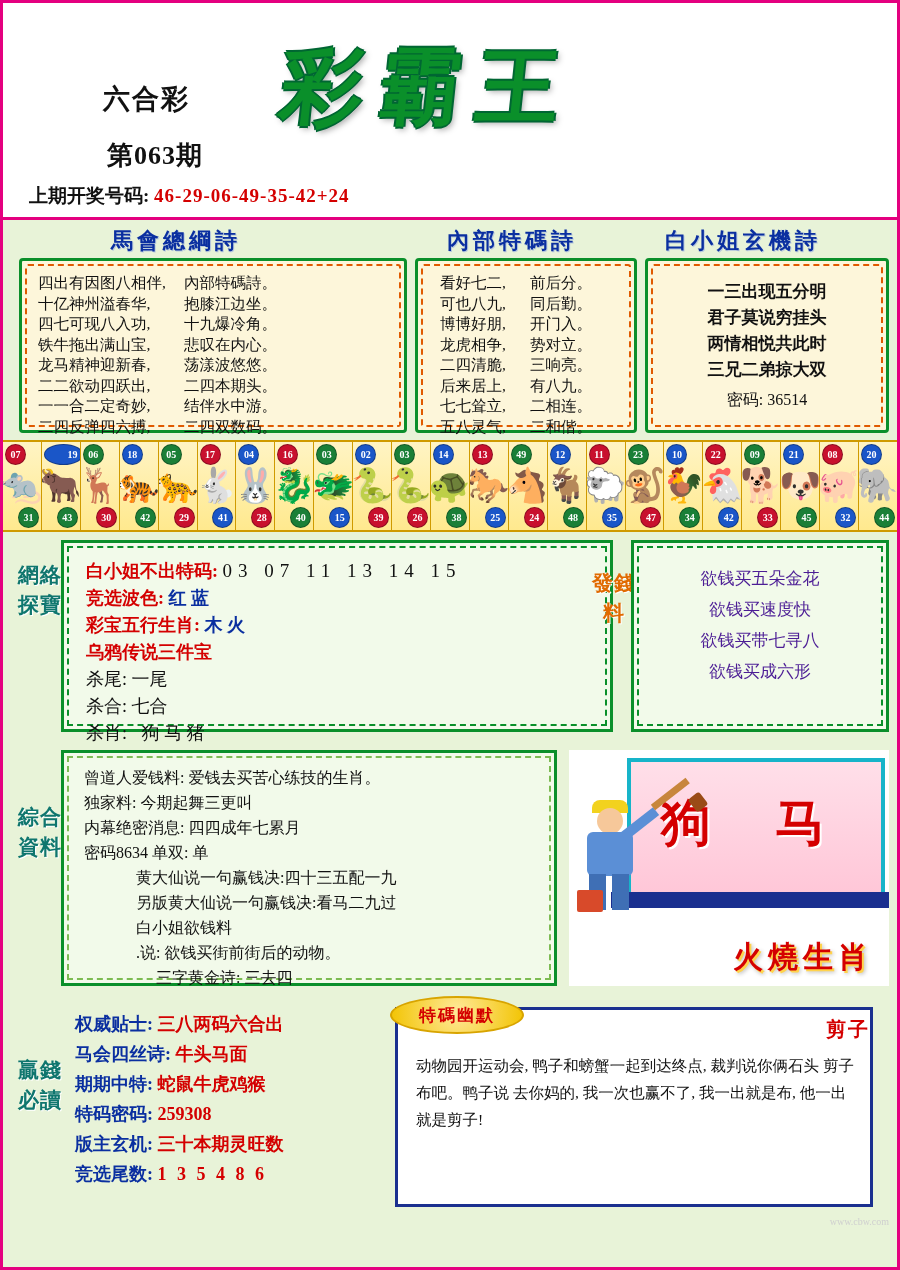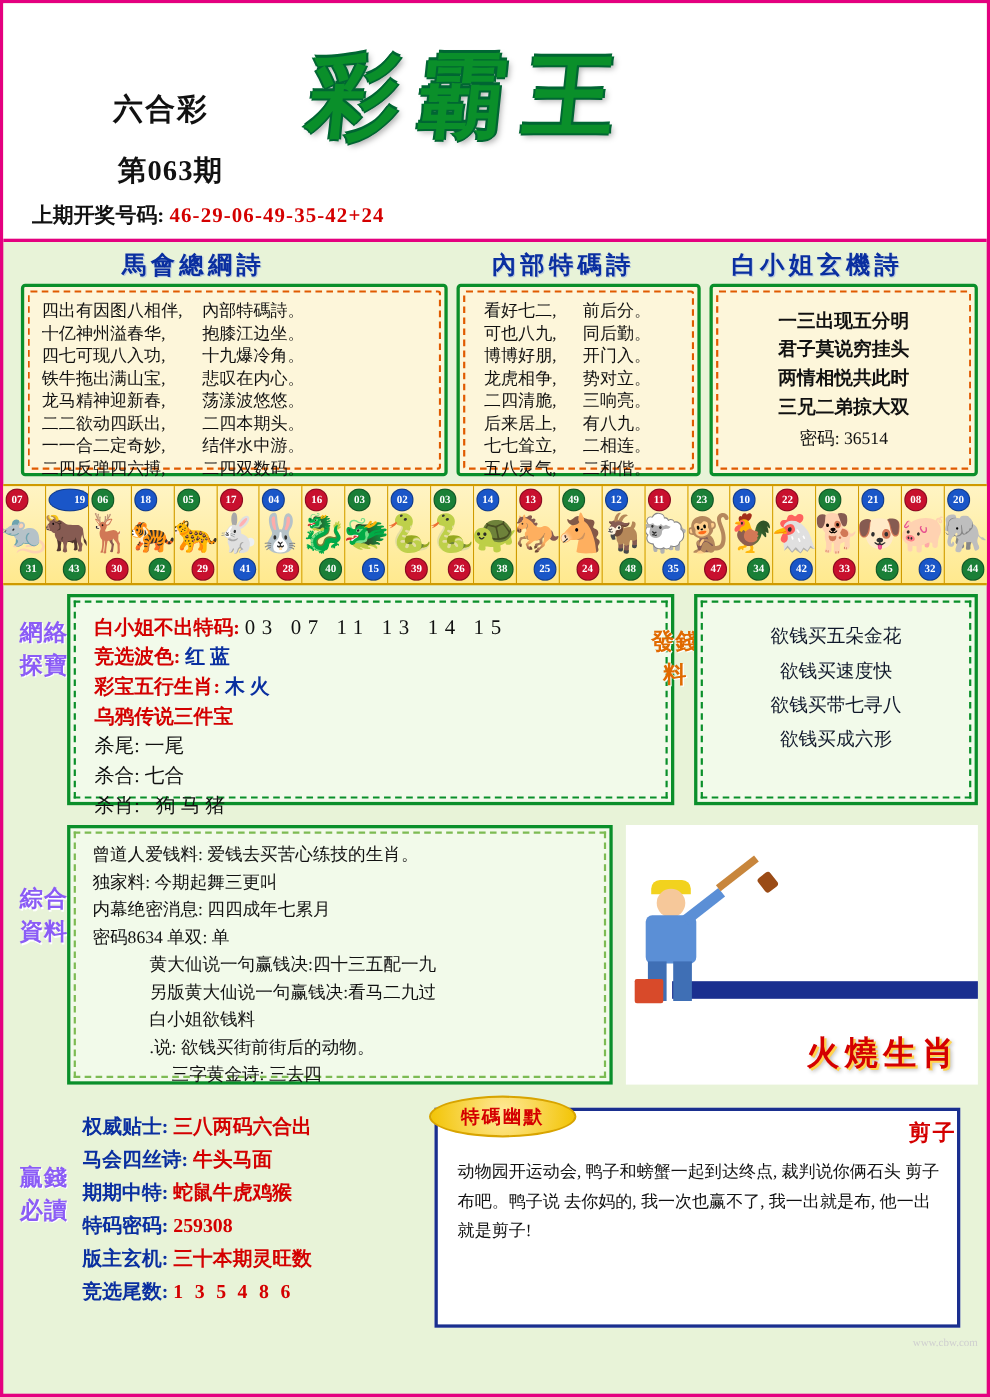--- a/index.html
+++ b/index.html
@@ -114,21 +114,21 @@
     position:absolute;left:50%;top:50%;transform:translate(-50%,-50%);
     font-size:34px;line-height:1;
   }
 
   
   .mid{position:relative;height:212px;}
   .side-label{
     position:absolute;
     width:46px;
     font-size:21px;font-weight:bold;
-    color:#8b5cf6;
+    color:#0f766e;
     text-shadow:1px 1px 0 #fff;
     line-height:30px;text-align:center;
     letter-spacing:1px;
   }
   .green-box{
     position:absolute;
     background:#f2faea;
     border:3px solid #0a8f2a;
     box-sizing:border-box;
   }
@@ -146,21 +146,21 @@
   .right-box{
     position:absolute;
     background:#f2faea;
     border:3px solid #0a8f2a;box-sizing:border-box;
   }
   .right-box::before{
     content:"";position:absolute;left:3px;top:3px;right:3px;bottom:3px;
     border:2px dashed #0a8f2a;pointer-events:none;
   }
   .right-box .rl{
-    text-align:center;font-size:17px;line-height:31px;color:#0f172a;
+    text-align:center;font-size:17px;line-height:31px;color:#4c1d95;
   }
 
   
   .low{position:relative;height:255px;}
   .low-box{
     position:absolute;background:#f2faea;border:3px solid #0a8f2a;box-sizing:border-box;
   }
   .low-box::before{
     content:"";position:absolute;left:3px;top:3px;right:3px;bottom:3px;
     border:2px dashed #7dbb53;pointer-events:none;
@@ -498,20 +498,23 @@
         <div class="ln">密码8634 单双: 单</div>
         <div class="ln indent">黄大仙说一句赢钱决:四十三五配一九</div>
         <div class="ln indent">另版黄大仙说一句赢钱决:看马二九过</div>
         <div class="ln indent">白小姐欲钱料</div>
         <div class="ln indent">.说: 欲钱买街前街后的动物。</div>
         <div class="ln indent" style="padding-left:72px;">三字黄金诗: 三去四</div>
       </div>
     </div>
 
     <div class="pic" style="left:566px;top:6px;width:320px;height:236px;">
+      <div class="pic-board">
+        <div class="pic-board-txt">狗  马</div>
+      </div>
       <div class="pic-base"></div>
       <div class="painter">
         <div class="p-hat"></div>
         <div class="p-head"></div>
         <div class="p-body"></div>
         <div class="p-legL"></div>
         <div class="p-legR"></div>
         <div class="p-arm"></div>
         <div class="brush-h"></div>
         <div class="brush-t"></div>

